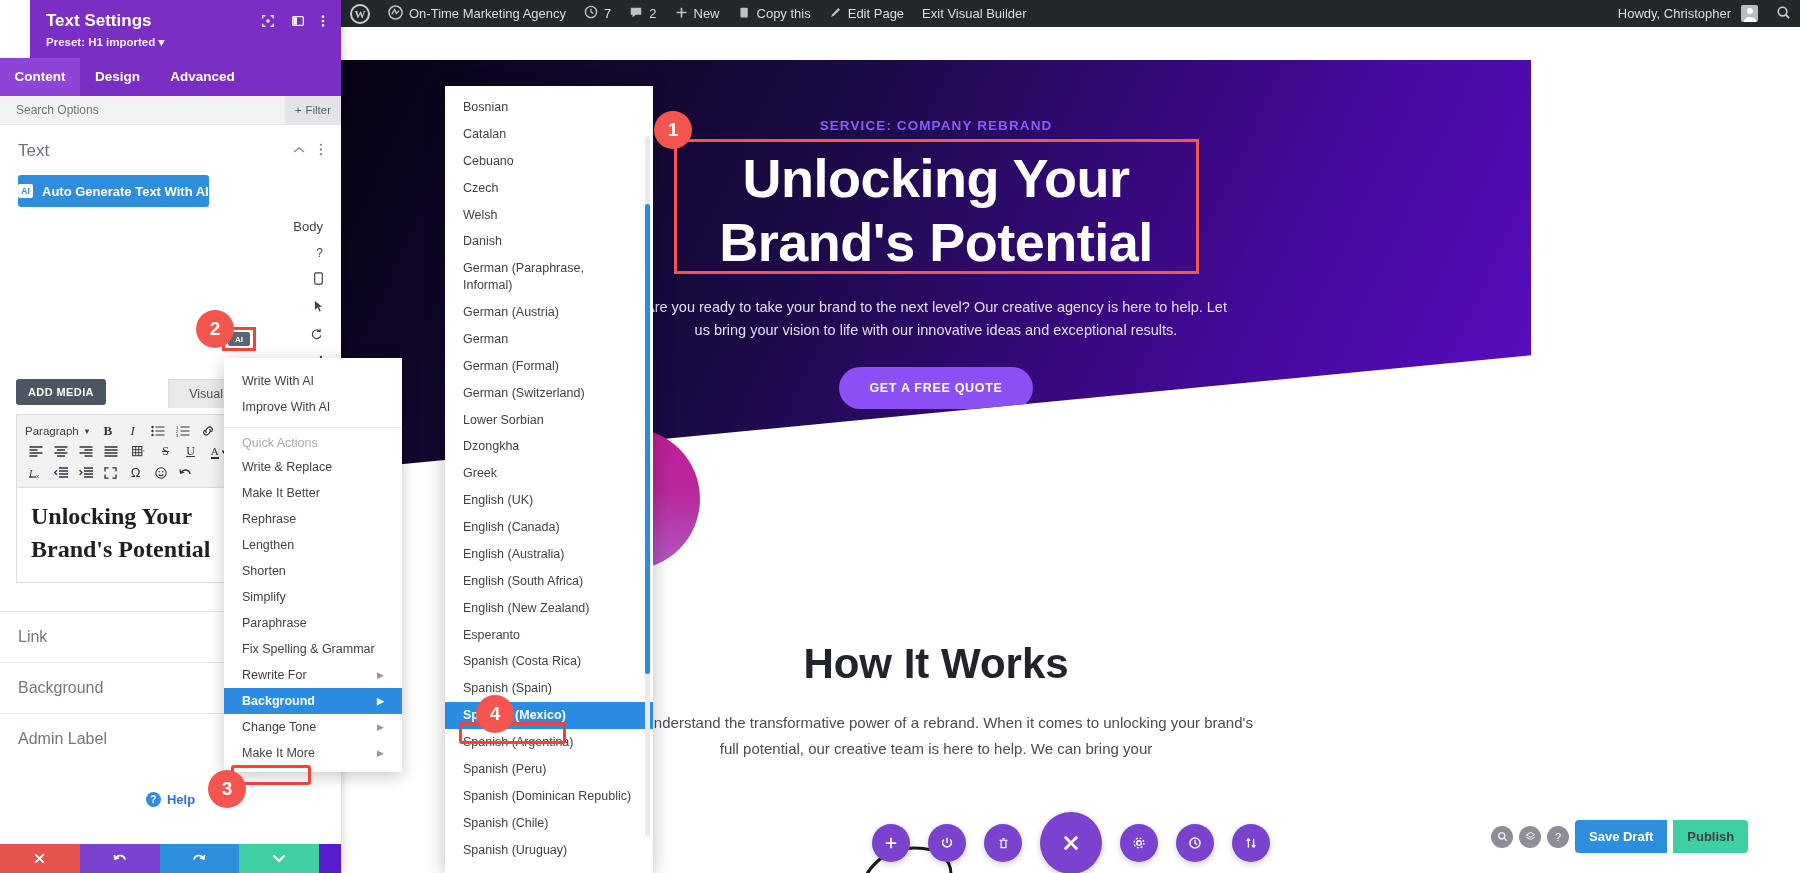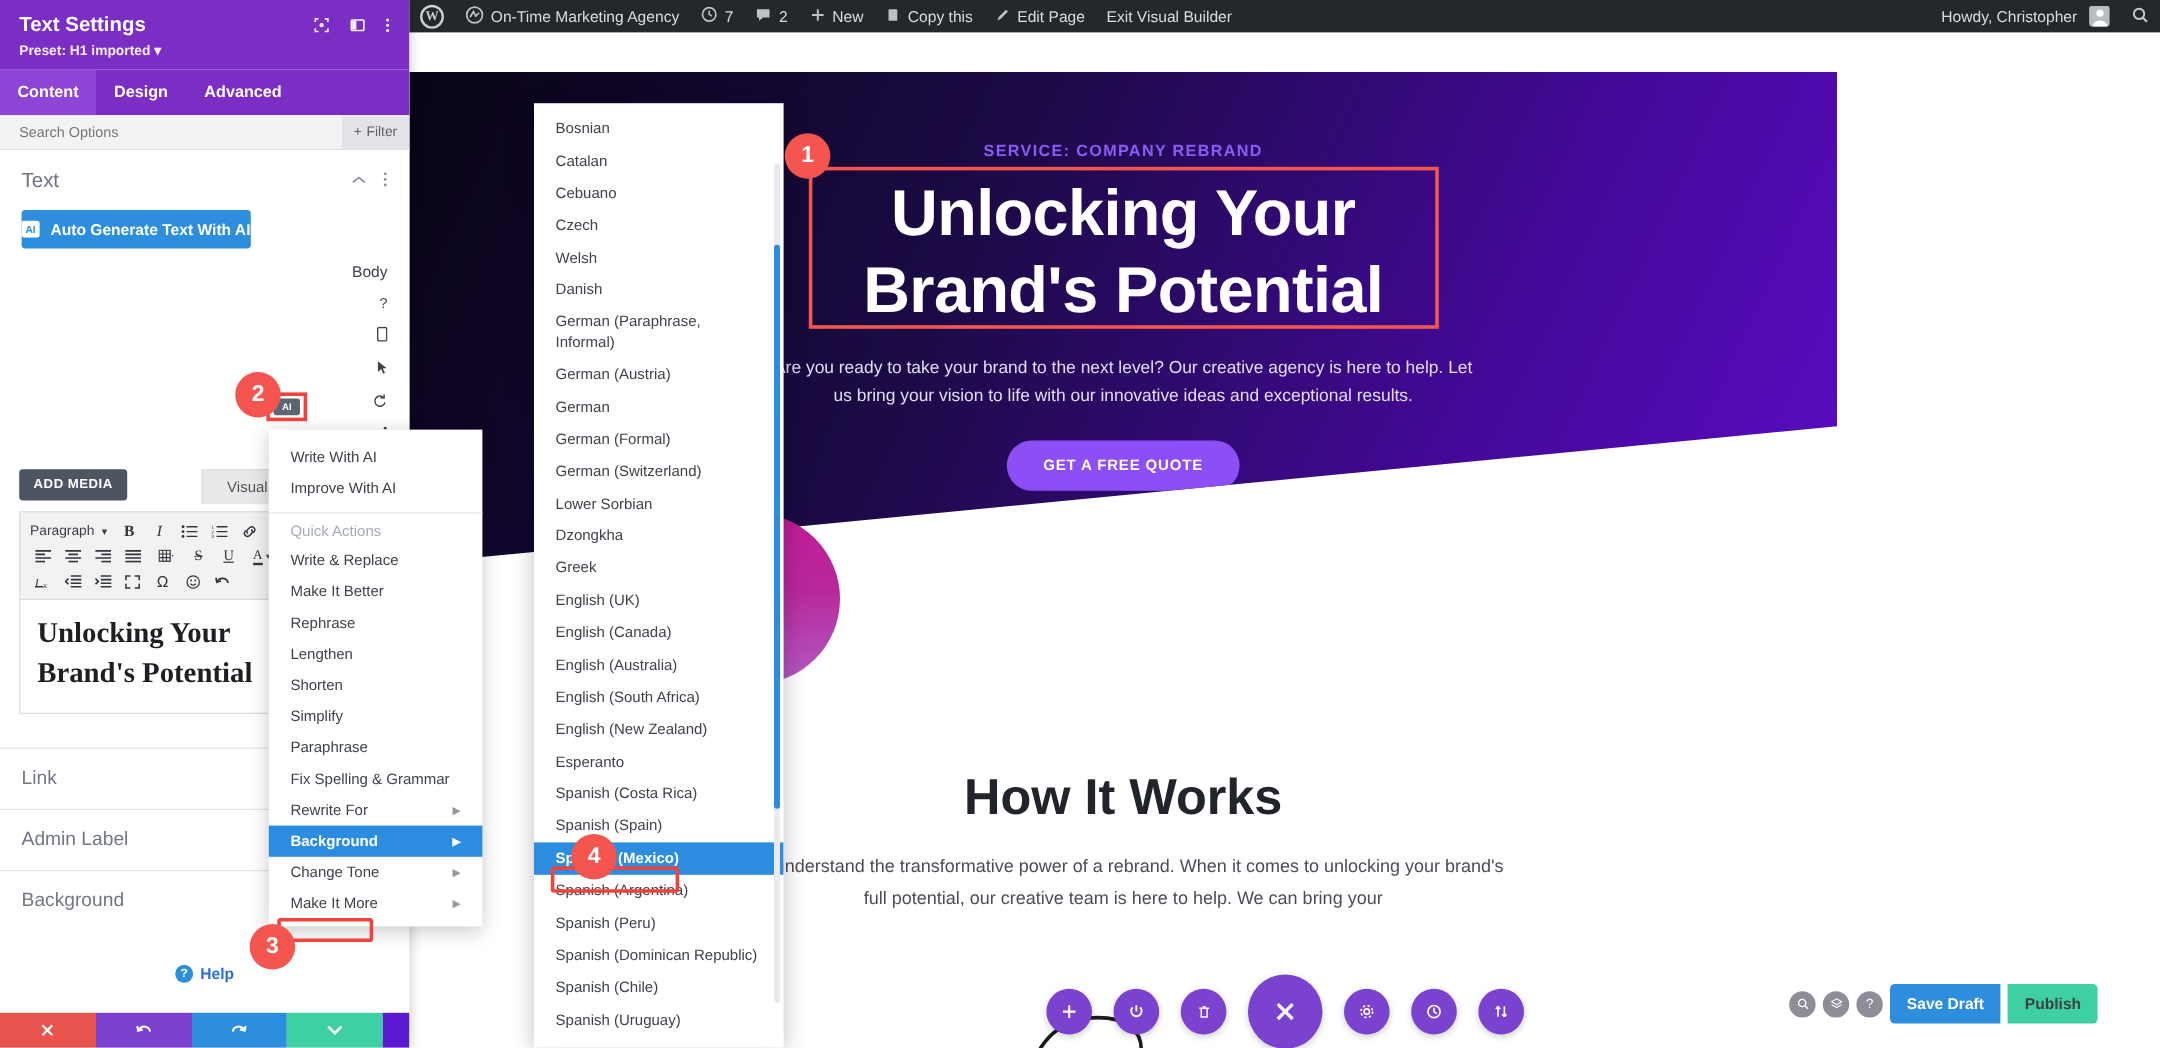--- a/index.html
+++ b/index.html
@@ -135,21 +135,21 @@
   }
 
   
   #panel{
     position:absolute; left:0; top:0; width:341px; height:873px;
     background:#ffffff; z-index:50;
     box-shadow:2px 0 8px rgba(0,0,0,.16);
     display:flex; flex-direction:column;
   }
   #panelHead{
-    background:#7b2ec4; color:#fff; padding:11px 16px 9px;
+    background:#7b2ec4; color:#fff; padding:11px 16px 9px;margin-left:30px;
   }
   #panelHeadTop{ display:flex;align-items:flex-start; }
   .ph-title{ font-size:17px; font-weight:700; line-height:1.2; }
   .ph-sub{ font-size:11.5px; opacity:.92; margin-top:4px; font-weight:700;}
   .ph-icons{ margin-left:auto; display:flex; align-items:center; gap:16px; padding-top:3px;}
   .ph-ico{ color:#fff; opacity:.95; cursor:pointer; font-size:13px; line-height:1; }
 
   #panelTabs{ display:flex; background:#7b2ec4; }
   .ptab{
     color:#fff; font-size:13.5px; font-weight:700;
@@ -189,21 +189,21 @@
     width:15px;height:14px;border-radius:2px;
     display:flex;align-items:center;justify-content:center;
   }
 
   .body-row{
     display:flex; align-items:flex-end; gap:12px; padding:12px 18px 0;
     color:#3f434b; font-size:13px;flex-direction:column;
   }
   .body-row .tool{ color:#3f434b; cursor:pointer; font-size:12px; }
 
-  #editorWrap{ margin:20px 16px 0; position:relative; }
+  #editorWrap{ margin:8px 16px 0; position:relative; }
   #addMedia{
     background:#4e5562; color:#fff; border:none; cursor:pointer;
     font-size:11px; font-weight:700; letter-spacing:.4px;
     padding:7px 12px; border-radius:3px;
   }
   #veTabs{
     position:absolute; right:0; top:0; display:flex; gap:16px;
   }
   .ve-tab{
     font-size:12.5px; color:#50555e; padding:7px 20px; cursor:pointer;
@@ -732,22 +732,22 @@
       </div>
 
       <div id="mceContent">
         <p>Unlocking Your</p>
         <p>Brand's Potential</p>
       </div>
     </div>
 
     <div style="height:28px"></div>
     <div class="accordion-row">Link</div>
+    <div class="accordion-row">Background</div>
     <div class="accordion-row">Admin Label</div>
-    <div class="accordion-row">Background</div>
 
     <div id="helpRow">
       <span class="help-dot">?</span>
       <span>Help</span>
     </div>
   </div>
 
   <div id="panelFooter">
     <div class="pf close">
       <svg width="13" height="13" viewBox="0 0 14 14">

